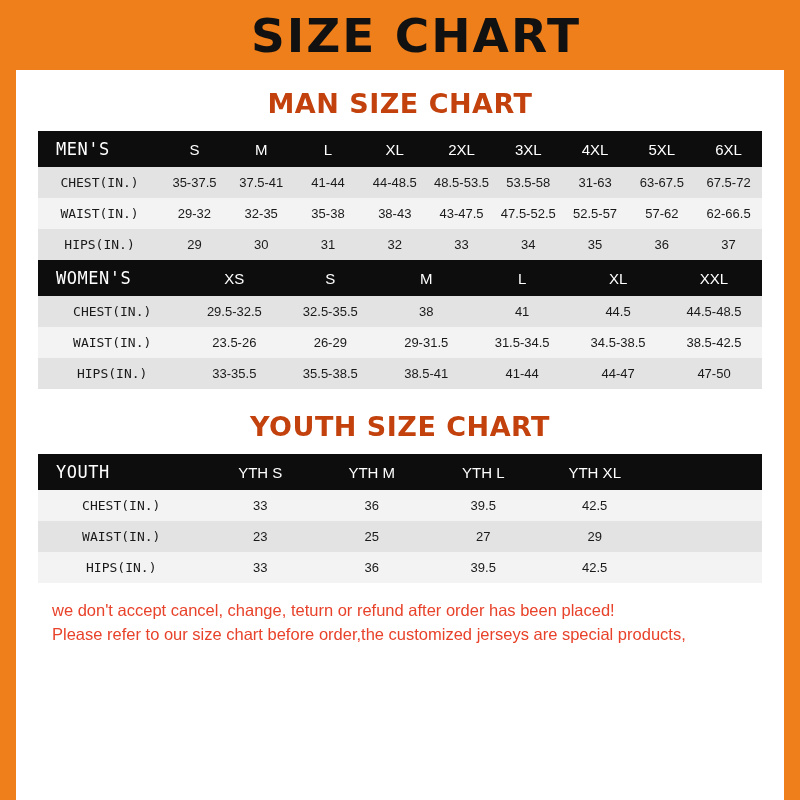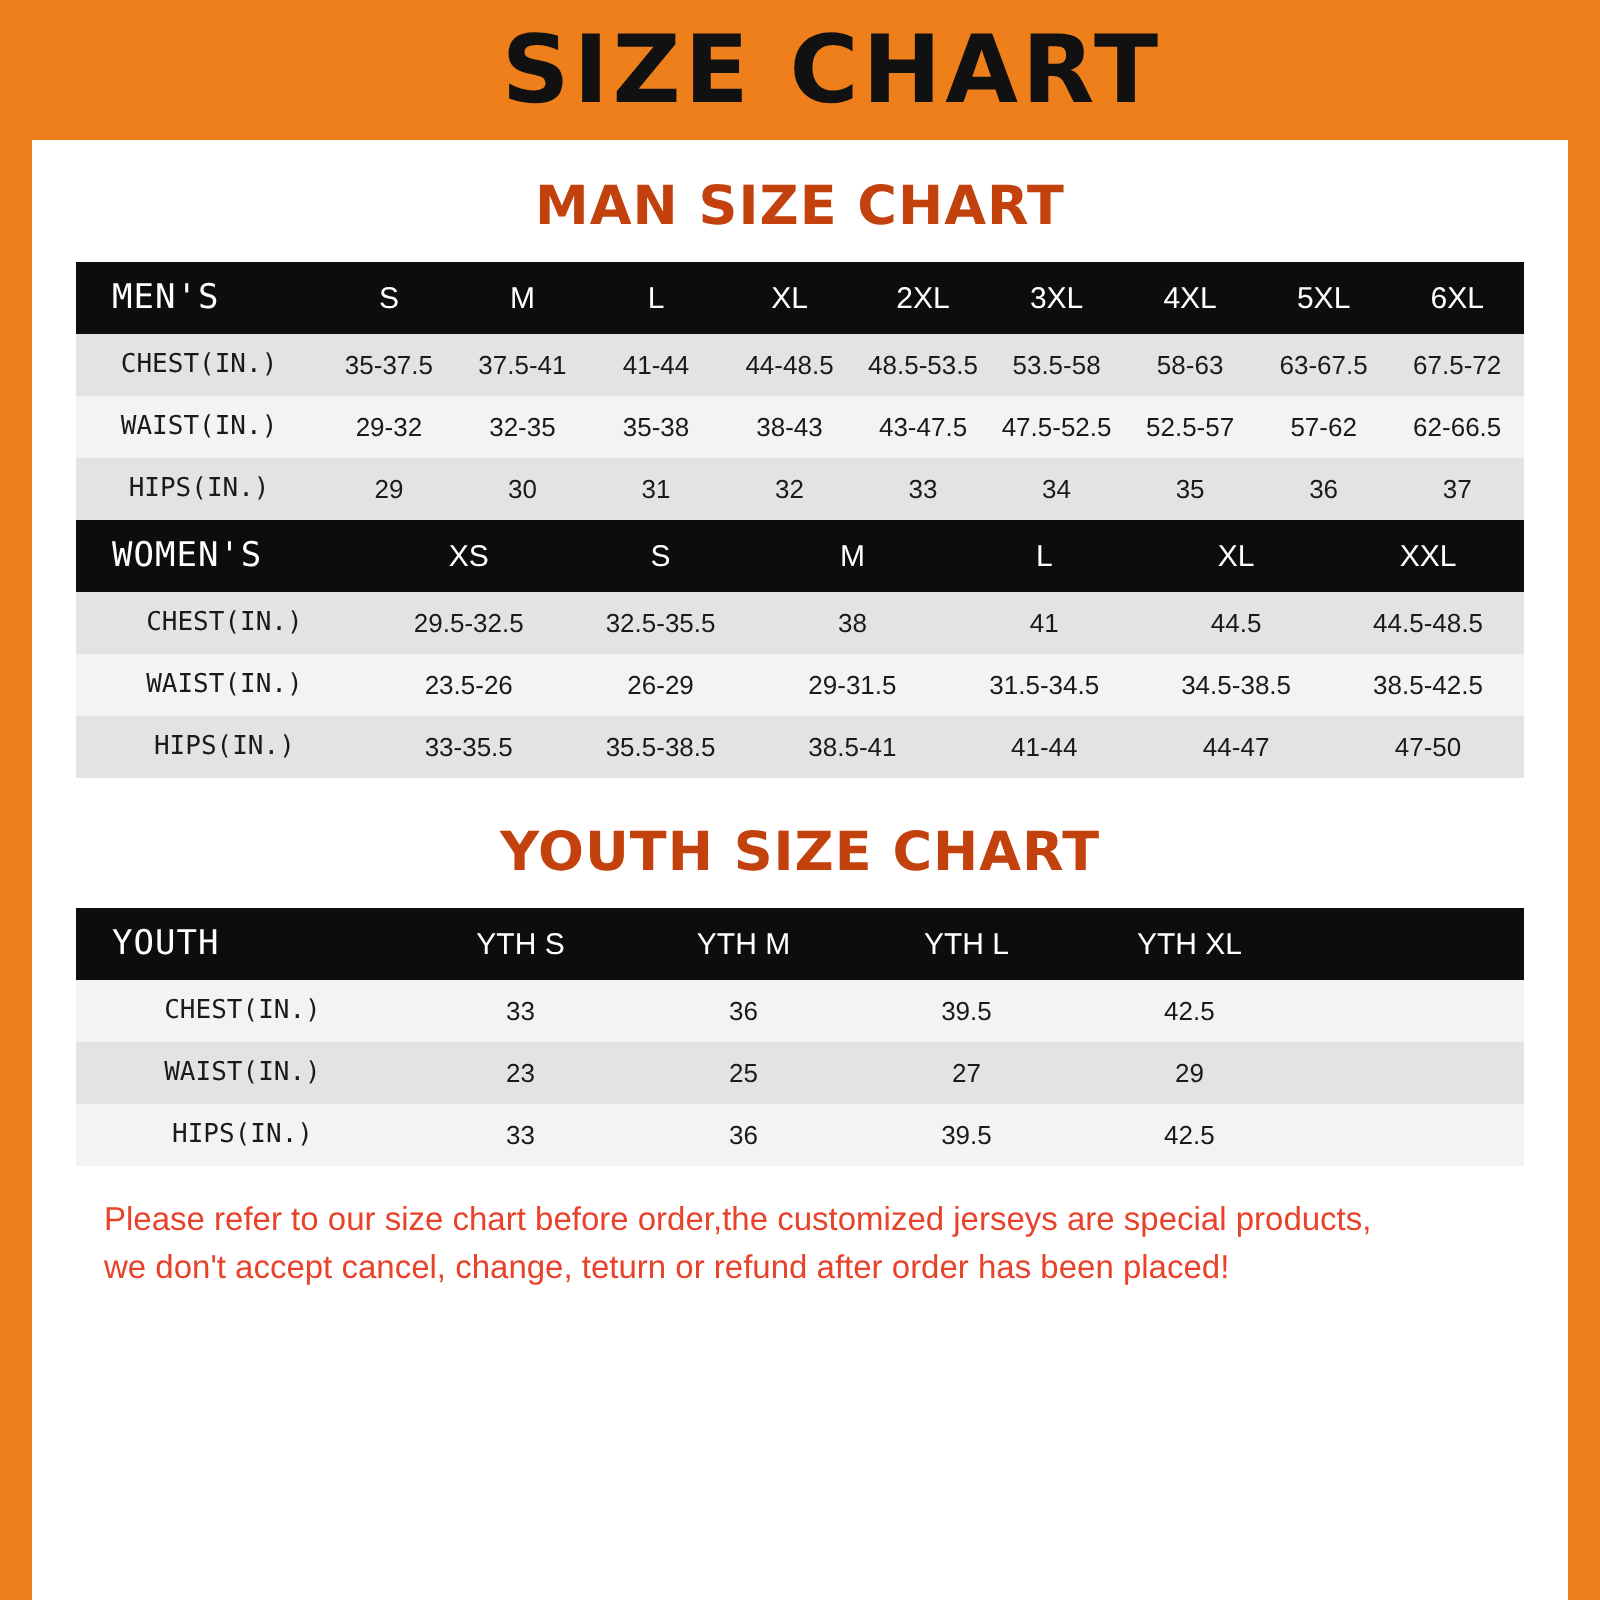--- a/index.html
+++ b/index.html
@@ -146,21 +146,21 @@
       </thead>
       <tbody>
         <tr class="odd">
           <td class="rowlabel">CHEST(IN.)</td>
           <td>35-37.5</td>
           <td>37.5-41</td>
           <td>41-44</td>
           <td>44-48.5</td>
           <td>48.5-53.5</td>
           <td>53.5-58</td>
-          <td>58-63</td>
+          <td>31-63</td>
           <td>63-67.5</td>
           <td>67.5-72</td>
         </tr>
         <tr class="even">
           <td class="rowlabel">WAIST(IN.)</td>
           <td>29-32</td>
           <td>32-35</td>
           <td>35-38</td>
           <td>38-43</td>
           <td>43-47.5</td>
@@ -278,18 +278,18 @@
           <td>33</td>
           <td>36</td>
           <td>39.5</td>
           <td>42.5</td>
           <td></td>
         </tr>
       </tbody>
     </table>
 
     <div class="note">
+      <div>we don't accept cancel, change, teturn or refund after order has been placed!</div>
       <div>Please refer to our size chart before order,the customized jerseys are special products,</div>
-      <div>we don't accept cancel, change, teturn or refund after order has been placed!</div>
     </div>
 
   </div>
 </div>
 
 </body></html>

